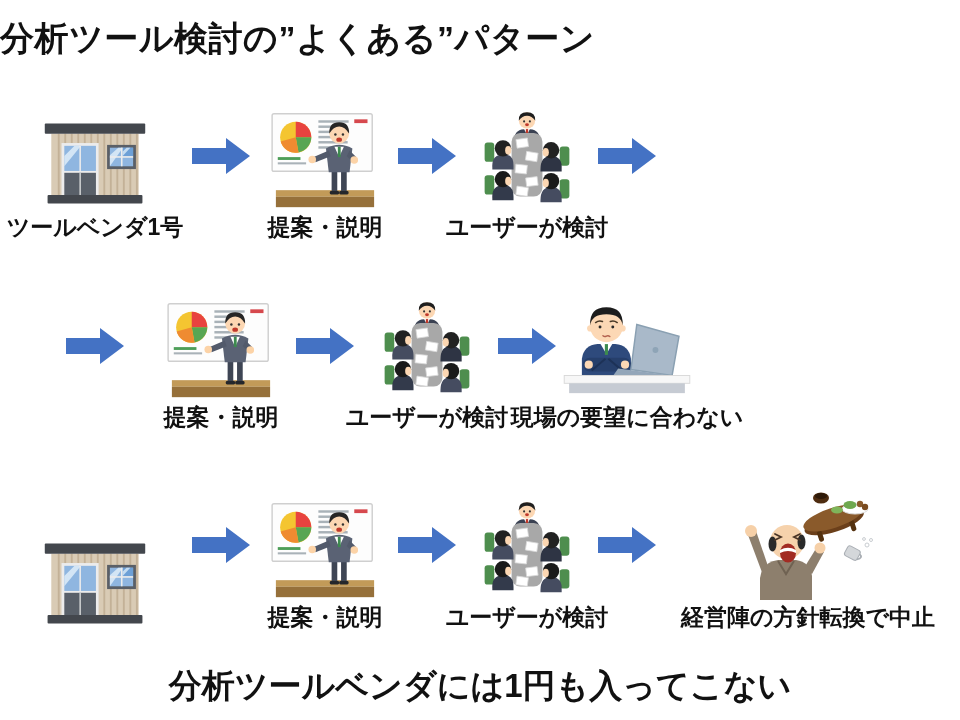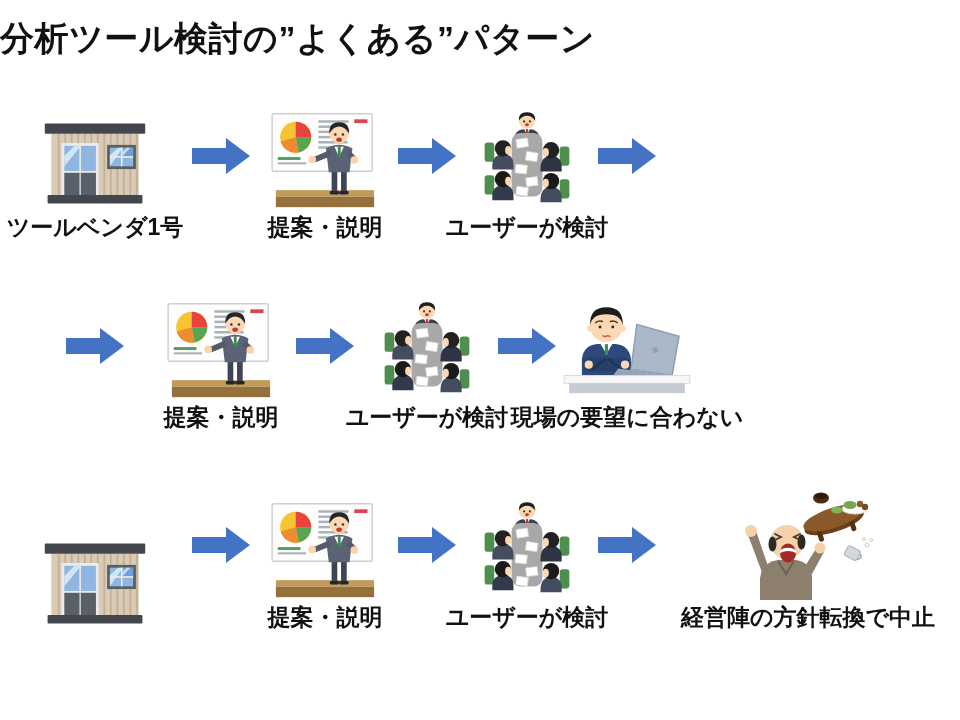--- a/index.html
+++ b/index.html
@@ -325,14 +325,15 @@
         </svg>
     </div>
     <div class="cell">
       <svg class="icon icon-flip">
           <use href="#ic-tableflip"></use>
         </svg>
       <div class="label">経営陣の方針転換で中止</div>
     </div>
   </div>
 
+  <div class="footer">分析ツールベンダには1円も入ってこない</div>
 
 </div>
 
 </body></html>

